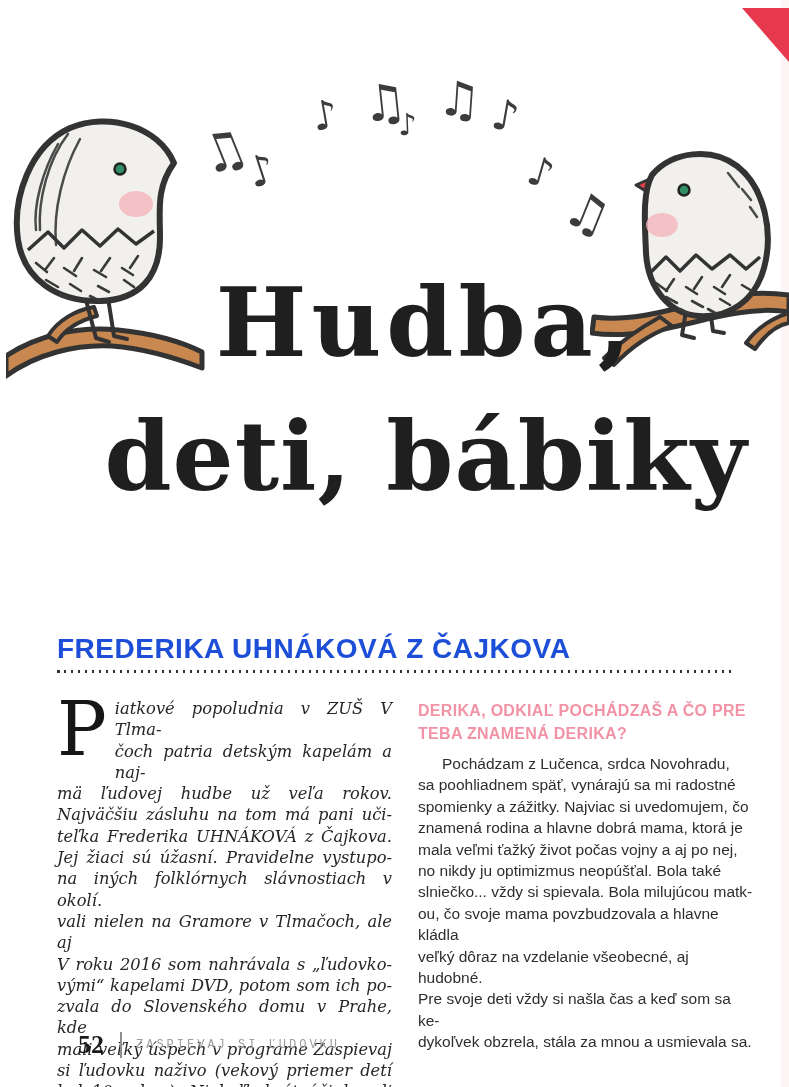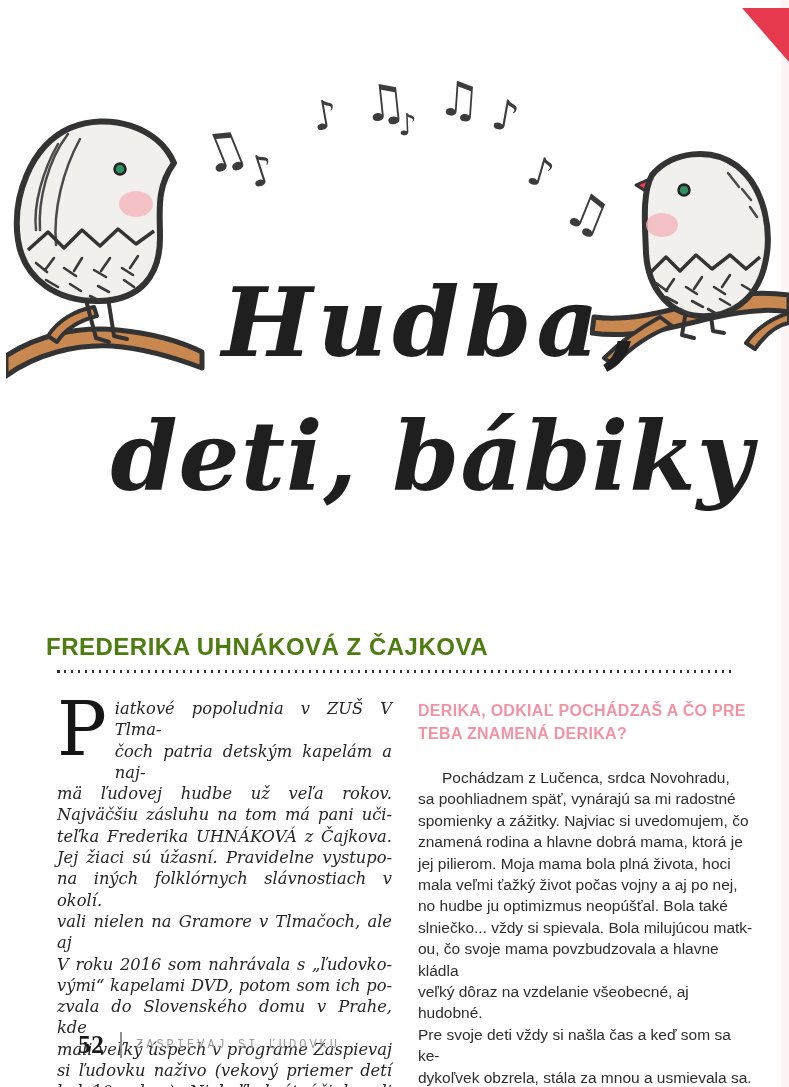--- a/index.html
+++ b/index.html
@@ -15,42 +15,42 @@
     background:var(--corner-red,#e6394e);
     clip-path:polygon(0 0,100% 0,100% 100%);}
   
   #notes-layer{position:absolute;left:0;top:0;width:789px;height:300px;}
   .note{position:absolute;font-family:"DejaVu Sans",sans-serif;color:var(--note-ink,#3c3c3c);line-height:1;}
   
   .bird-svg{position:absolute;}
   #left-bird{left:6px;top:108px;}
   #right-bird{left:590px;top:145px;}
   
-  #title-block{position:absolute;left:82px;top:270px;width:700px;text-align:center;
-    font-family:"DejaVu Serif",serif;font-style:italic;font-weight:bold;color:var(--ink,#1f1f1f);}
+  #title-block{position:absolute;left:76px;top:270px;width:700px;text-align:center;
+    font-family:"DejaVu Serif",serif;font-weight:bold;color:var(--ink,#1f1f1f);}
   #title-line1{font-size:96px;letter-spacing:5px;line-height:1.1;}
   #title-line2{font-size:96px;letter-spacing:1px;line-height:1.1;margin-top:28px;}
   
-  #kicker{position:absolute;left:46px;top:633px;width:680px;
-    font-family:"Liberation Sans",sans-serif;font-weight:bold;font-size:24px;
-    letter-spacing:.5px;color:#4d7c0f;}
+  #kicker{position:absolute;left:57px;top:633px;width:680px;
+    font-family:"Liberation Sans",sans-serif;font-weight:bold;font-size:28px;
+    letter-spacing:.5px;color:#1d4ed8;}
   
   #dotted-rule{position:absolute;left:57px;top:670px;width:676px;height:3px;
     background:repeating-linear-gradient(90deg,#333 0 2.5px,transparent 2.5px 7px);}
   
   #col-left{position:absolute;left:57px;top:698px;width:335px;
     font-family:"DejaVu Serif",serif;font-style:italic;font-size:16.3px;
     line-height:21.3px;color:var(--serif-text,#262626);}
   .jline{text-align:justify;text-align-last:justify;}
   #drop-cap{float:left;font-family:"DejaVu Serif",serif;font-style:normal;
     font-size:74px;line-height:58px;height:62px;margin:2px 8px 0 0;color:#161616;}
   #col-right{position:absolute;left:418px;top:700px;width:338px;}
   .qline{font-family:"Liberation Sans",sans-serif;font-weight:bold;font-size:16px;
     letter-spacing:.3px;line-height:22.5px;color:var(--accent-pink,#f293a5);}
-  #answer{margin-top:22px;}
+  #answer{margin-top:8px;}
   .aline{font-family:"Liberation Sans",sans-serif;font-size:15.5px;line-height:21.4px;
     color:var(--body-text,#2e2e2e);}
   .aline:first-child{text-indent:24px;}
   
   #footer{position:absolute;left:78px;top:1030px;display:flex;align-items:center;}
   #page-number{font-family:"Liberation Serif",serif;font-weight:bold;font-size:26px;color:#1a1a1a;}
   #footer-divider{width:2px;height:26px;background:#8f8f8f;margin:0 14px 0 16px;}
   #magazine-name{font-family:Liberation Mono, monospace;font-size:12px;letter-spacing:3px;
     color:var(--footer-gray,#9c9c9c);}
 </style>
@@ -132,23 +132,22 @@
   <div id="col-right">
     <div id="question-heading">
         <div class="qline">DERIKA, ODKIAĽ POCHÁDZAŠ A ČO PRE</div>
         <div class="qline">TEBA ZNAMENÁ DERIKA?</div>
       </div>
     <div id="answer">
         <div class="aline">Pochádzam z Lučenca, srdca Novohradu,</div>
         <div class="aline">sa poohliadnem späť, vynárajú sa mi radostné</div>
         <div class="aline">spomienky a zážitky. Najviac si uvedomujem, čo</div>
         <div class="aline">znamená rodina a hlavne dobrá mama, ktorá je</div>
-        <div class="aline">jej pilierom. Moja mama bola plná života, hoci</div>
         <div class="aline">mala veľmi ťažký život počas vojny a aj po nej,</div>
-        <div class="aline">no hudbe ju optimizmus neopúšťal. Bola také</div>
+        <div class="aline">no nikdy ju optimizmus neopúšťal. Bola také</div>
         <div class="aline">slniečko... vždy si spievala. Bola milujúcou matk-</div>
         <div class="aline">ou, čo svoje mama povzbudzovala a hlavne kládla</div>
         <div class="aline">veľký dôraz na vzdelanie všeobecné, aj hudobné.</div>
         <div class="aline">Pre svoje deti vždy si našla čas a keď som sa ke-</div>
         <div class="aline">dykoľvek obzrela, stála za mnou a usmievala sa.</div>
       </div>
   </div>
 
   <div id="footer">
     <span id="page-number">52</span>

